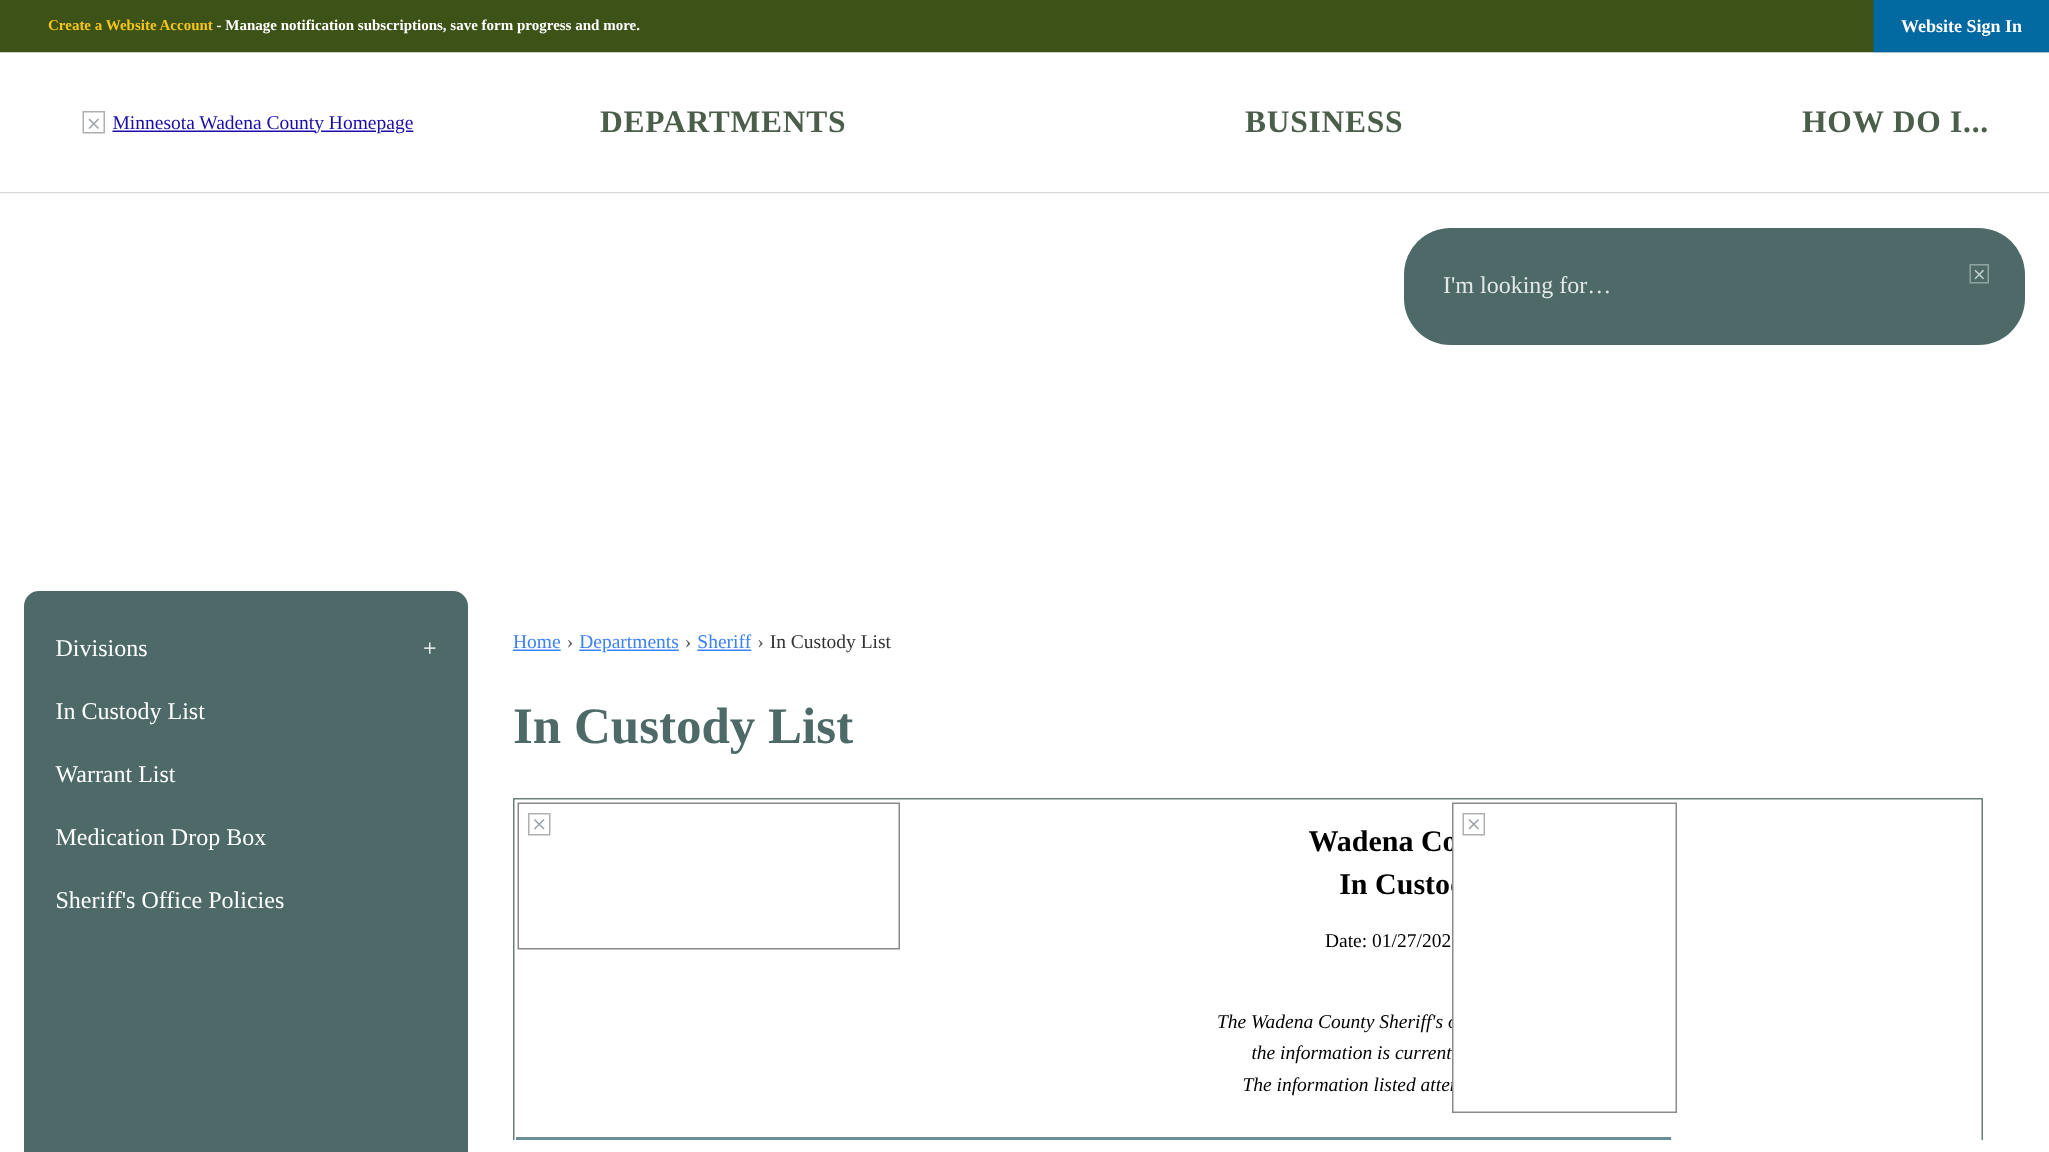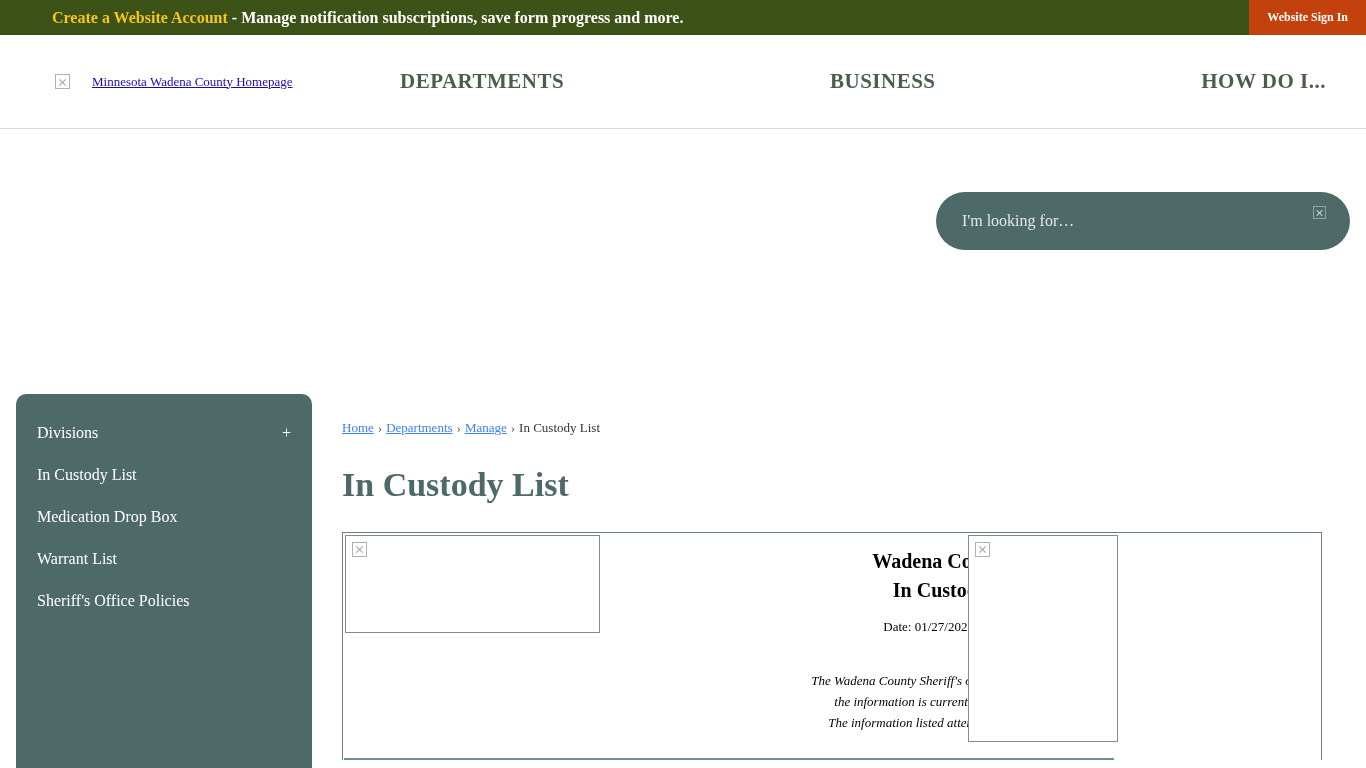--- a/index.html
+++ b/index.html
@@ -13,37 +13,37 @@
 
   
   .top-bar {
     height: 35px;
     background: #3d5216;
     display: flex;
     align-items: center;
     position: relative;
   }
   .top-bar-text {
-    padding-left: 52px;
-    font-size: 16px;
+    padding-left: 32px;
+    font-size: 10px;
     color: #ffffff;
     font-family: "Liberation Serif", serif;
     font-weight: bold;
     white-space: nowrap;
   }
   .top-bar-link {
     color: #f5c518;
     text-decoration: none;
     font-weight: bold;
   }
   .signin-btn {
     position: absolute;
     right: 0; top: 0;
     height: 35px;
-    background: #c2410c;
+    background: #0369a1;
     color: #ffffff;
     font-size: 12px;
     font-weight: bold;
     display: flex;
     align-items: center;
     padding: 12px 18px;
     font-family: "Liberation Serif", serif;
     cursor: pointer;
     margin-left: 16px;
   }
@@ -55,21 +55,21 @@
     display: flex;
     align-items: center;
     border-bottom: 1px solid #d9d9d9;
     box-shadow: 0 2px 4px rgba(0,0,0,0.12);
     position: relative;
   }
   .logo-broken {
     margin-left: 55px;
     display: flex;
     align-items: center;
-    gap: 22px;
+    gap: 5px;
     font-size: 13px;
     color: #1a0dab;
     text-decoration: underline;
     font-family: "Liberation Serif", serif;
     cursor: pointer;
   }
   .broken-img-icon {
     width: 15px; height: 15px;
     border: 1px solid #b0b0b0;
     display: inline-block;
@@ -113,27 +113,26 @@
   .hero {
     height: 265px;
     background: #ffffff;
     position: relative;
   }
   .search-pill {
     position: absolute;
     right: 16px;
     top: 23px;
     width: 414px;
-    height: 58px;
+    height: 78px;
     background: #4e6a68;
     border-radius: 31px;
     display: flex;
     align-items: center;
     padding: 4px 24px;
-    margin-top: 40px;
   }
   .search-input {
     background: transparent;
     border: none;
     outline: none;
     color: #e8eceb;
     font-size: 16px;
     font-family: "Liberation Serif", serif;
     flex: 1;
   }
@@ -329,34 +328,34 @@
 
   <div class="sidebar">
     <div class="sidebar-item">
       <span>Divisions</span>
       <span class="sidebar-plus">+</span>
     </div>
     <div class="sidebar-item">
       <span>In Custody List</span>
     </div>
     <div class="sidebar-item">
+      <span>Warrant List</span>
+    </div>
+    <div class="sidebar-item">
       <span>Medication Drop Box</span>
     </div>
     <div class="sidebar-item">
-      <span>Warrant List</span>
-    </div>
-    <div class="sidebar-item">
       <span>Sheriff's Office Policies</span>
     </div>
   </div>
 
   <div class="content">
 
     <div class="breadcrumb">
-      <a>Home</a><span class="sep">›</span><a>Departments</a><span class="sep">›</span><a>Manage</a><span class="sep">›</span><span>In Custody List</span>
+      <a>Home</a><span class="sep">›</span><a>Departments</a><span class="sep">›</span><a>Sheriff</a><span class="sep">›</span><span>In Custody List</span>
     </div>
 
     <h1 class="page-title">In Custody List</h1>
 
     <div class="doc-frame">
       <div class="doc-inner">
         <div class="doc-left-img">
           <span class="broken-box-icon"></span>
         </div>
         <div class="doc-center">

